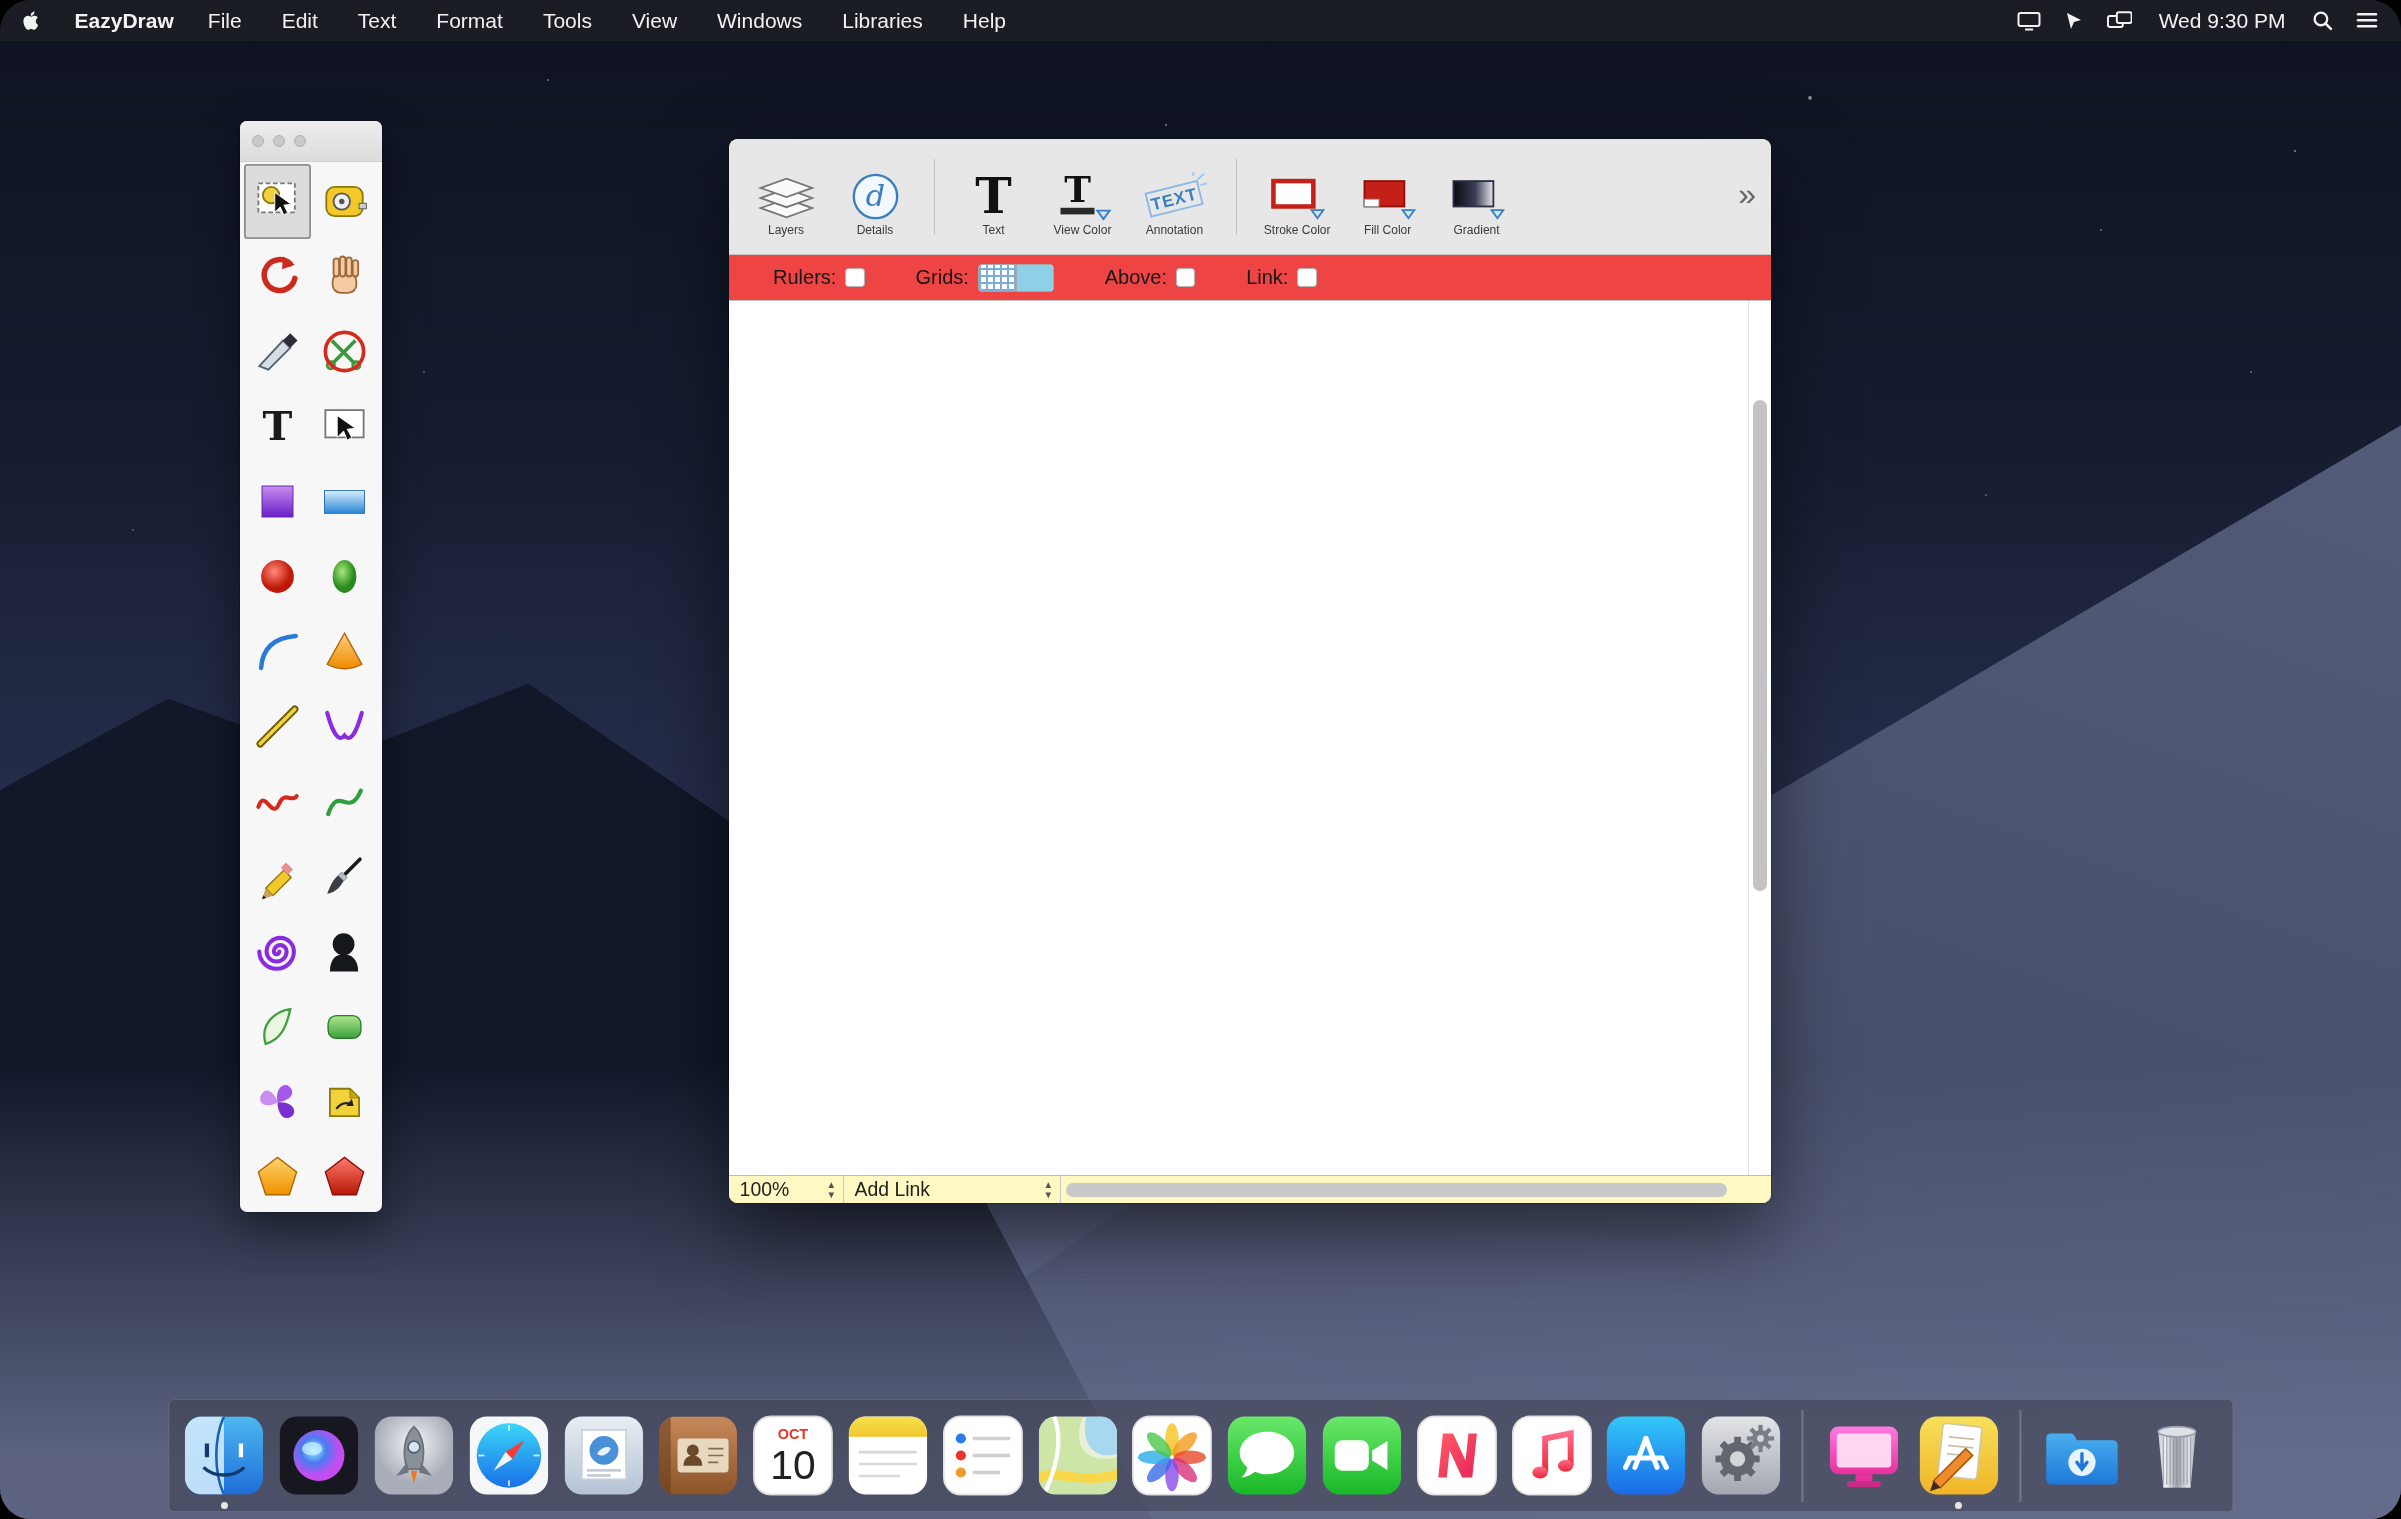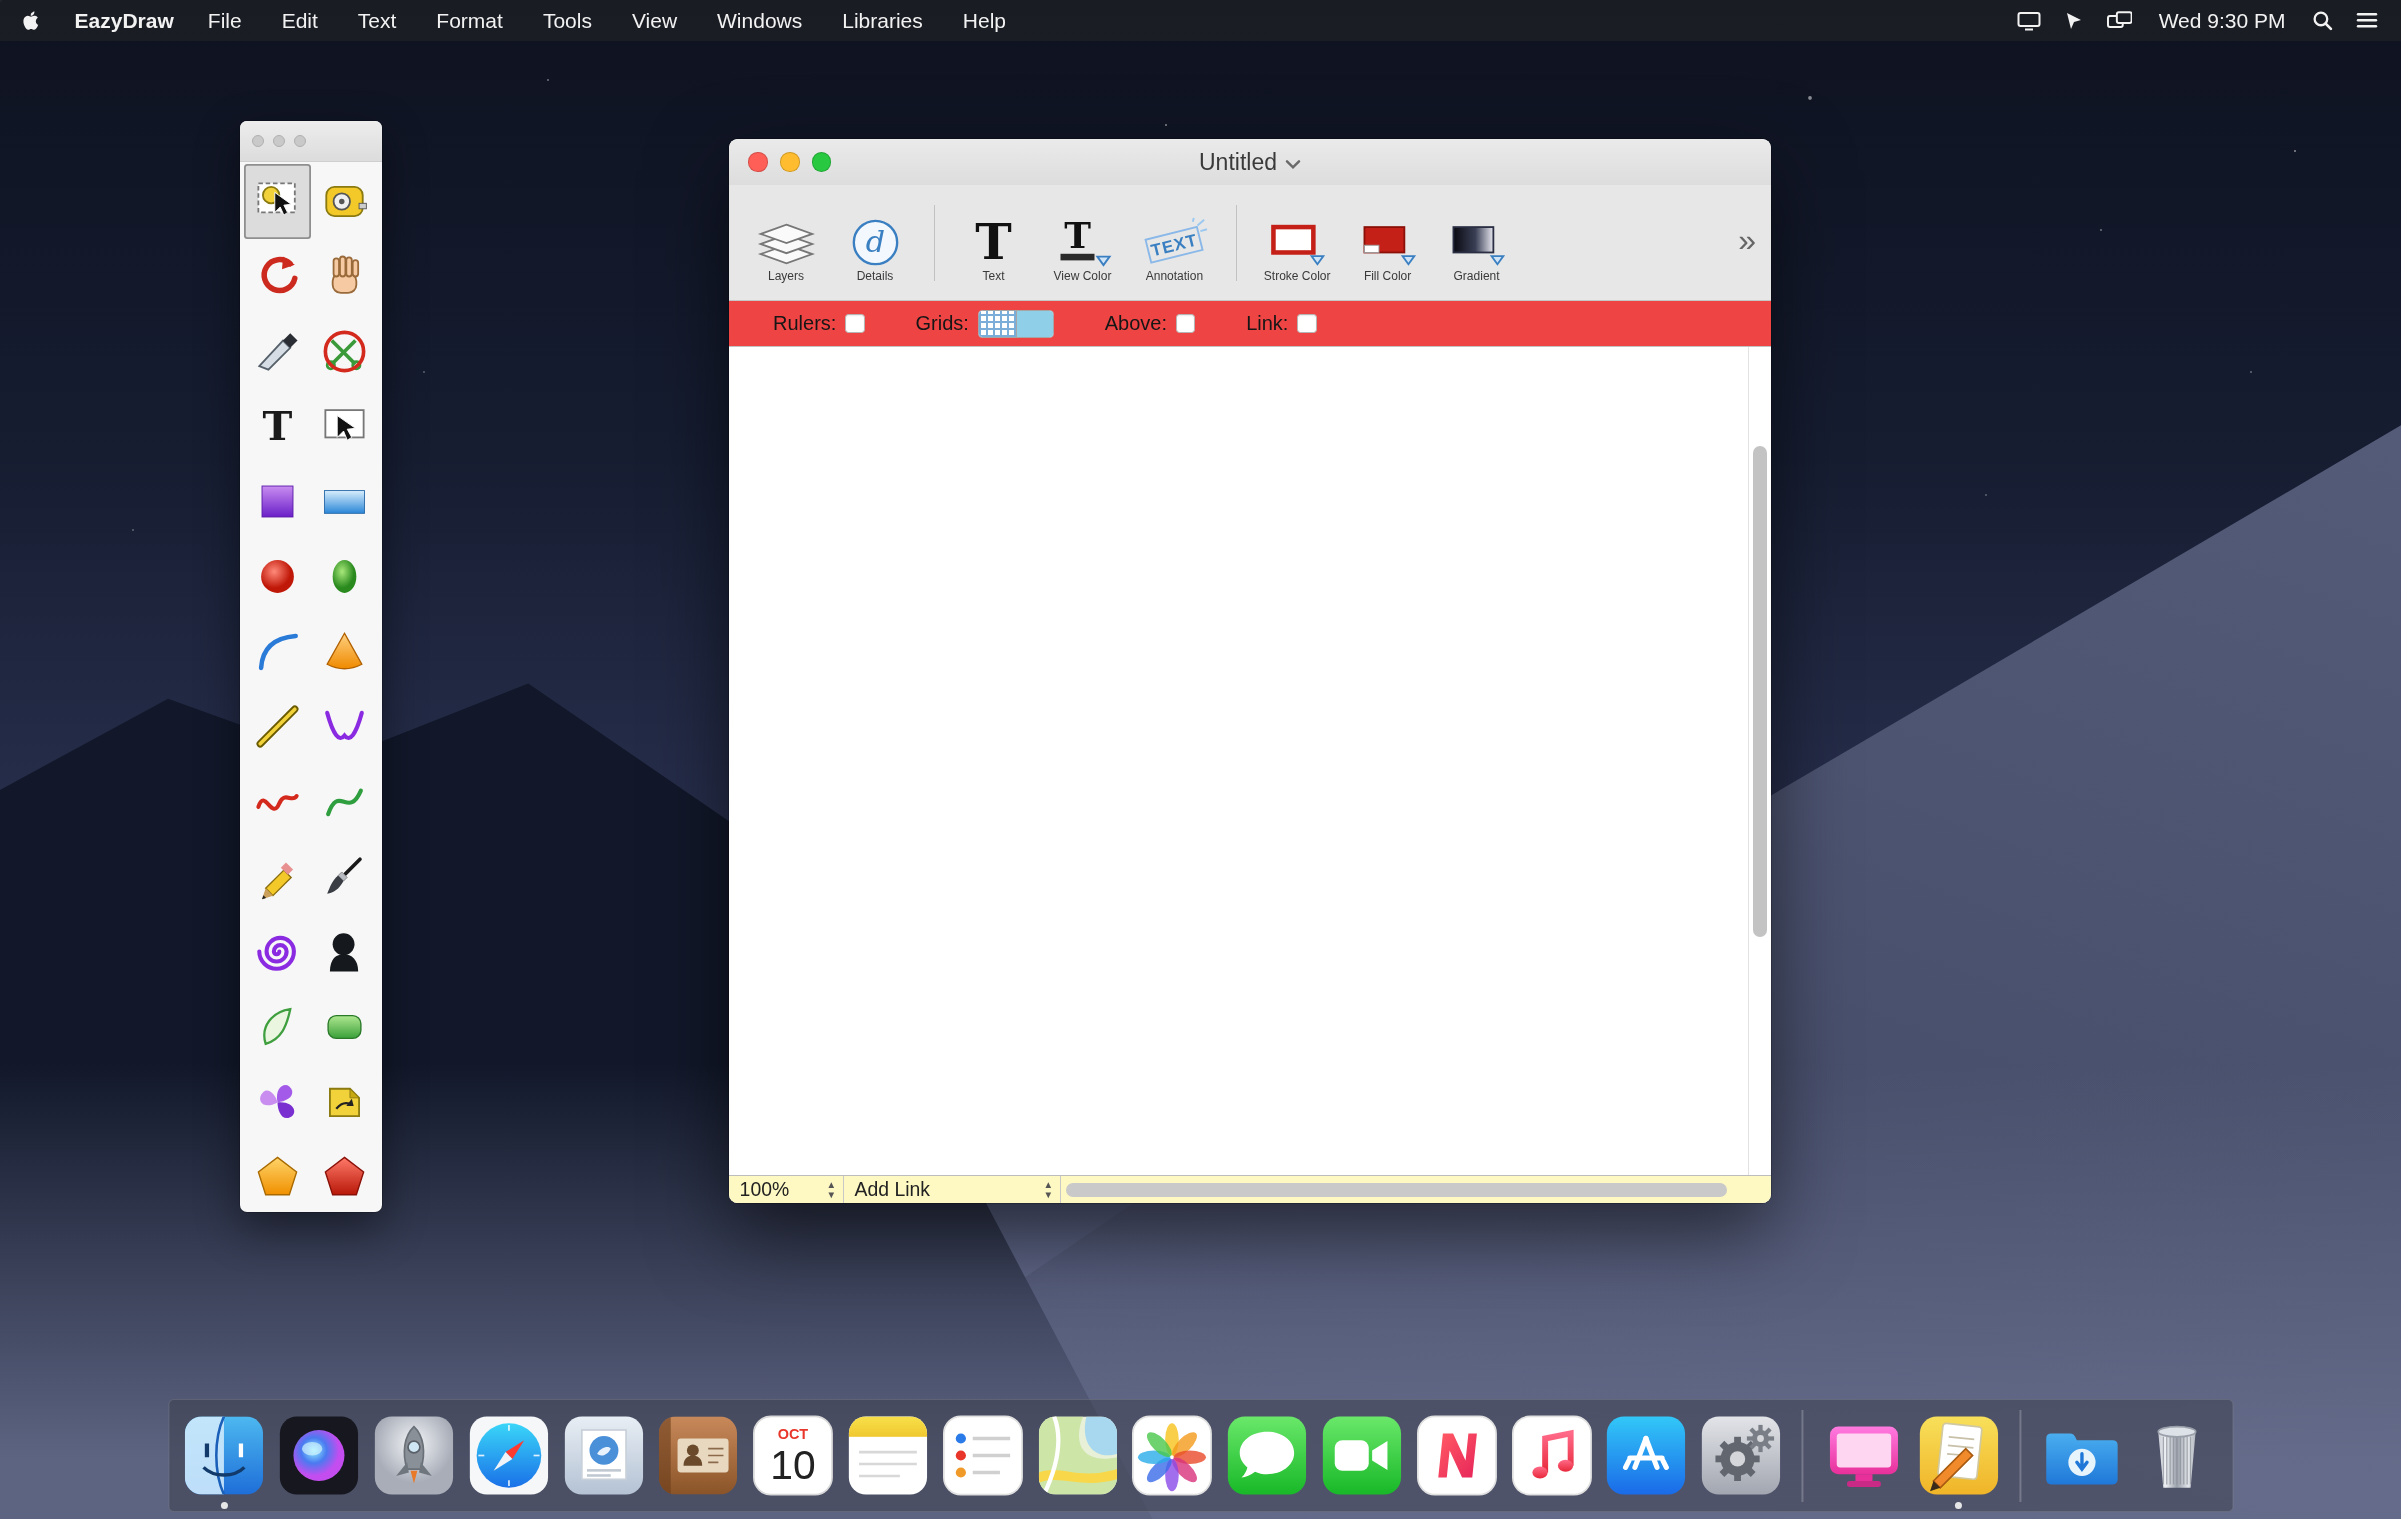--- a/index.html
+++ b/index.html
@@ -2,20 +2,21 @@
 <html style="font-size:14px"><head>
 <meta charset="utf-8">
 <style>
   * { margin:0; padding:0; box-sizing:border-box; user-select:none; }
   html,body { width:2401px; height:1519px; background:#000; }
   .desktop {
     position:relative; width:2401px; height:1519px; overflow:hidden;
     font-family:"Liberation Sans", sans-serif;
     background:linear-gradient(180deg,#0e1220 0%,#161d31 30%,#2a3150 58%,#4a5272 80%,#6a7190 100%);
     cursor:default;
+    border-radius:31px;
   }
   
   .stars { position:absolute; width:1.8px; height:1.8px; border-radius:50%; background:rgba(255,255,255,.7);
     box-shadow: 309px 159px 0 rgba(255,255,255,.5), 547px 79px 0 rgba(255,255,255,.4),
       865px 221px 0 0.9px rgba(255,255,255,.45), 1165px 124px 0 rgba(255,255,255,.5),
       1504px 185px 0 rgba(255,255,255,.35), 1809px 97px 0 0.9px rgba(255,255,255,.5),
       2100px 229px 0 rgba(255,255,255,.4), 2294px 150px 0 rgba(255,255,255,.5),
       423px 371px 0 rgba(255,255,255,.3), 794px 459px 0 rgba(255,255,255,.35),
       1323px 371px 0 rgba(255,255,255,.3), 1720px 423px 0 0.9px rgba(255,255,255,.35),
       1985px 494px 0 rgba(255,255,255,.3), 132px 529px 0 rgba(255,255,255,.3),
@@ -390,33 +391,20 @@
                 <stop offset="1" stop-color="#b81808"></stop>
               </linearGradient>
             </defs>
             <polygon points="28,7 49,23 41,48 15,48 7,23" fill="url(#tg-pr)" stroke="#8a1008" stroke-width="1.5"></polygon>
           </svg>
         </div>
       </div>
   </div>
 
   <div class="window">
-    <div class="titlebar">
-      <div class="tl-group">
-        <span class="tl" style="background: rgb(255, 95, 87);"></span>
-        <span class="tl" style="background: rgb(254, 188, 46);"></span>
-        <span class="tl" style="background: rgb(40, 200, 64);"></span>
-      </div>
-      <div class="win-title">
-        <span>Untitled</span>
-        <span><svg viewBox="0 0 16 10" width="16" height="10.6">
-              <path d="M2 2 L8 8 L14 2" fill="none" stroke="#6a6a6a" stroke-width="2.5" stroke-linecap="round"></path>
-            </svg></span>
-      </div>
-    </div>
     <div class="toolbar">
       <span id="toolbar-items" style="display:flex;align-items:center;gap:25px;">
           <span class="tb-item">
             <span class="tb-icon">
               <svg viewBox="0 0 64 50" style="height:46px">
                 <g fill="#fafafa" stroke="#777" stroke-width="2">
                   <polygon points="32,26 60,36 32,46 4,36"></polygon>
                   <polygon points="32,15 60,25 32,35 4,25"></polygon>
                   <polygon points="32,4 60,14 32,24 4,14"></polygon>
                 </g>

